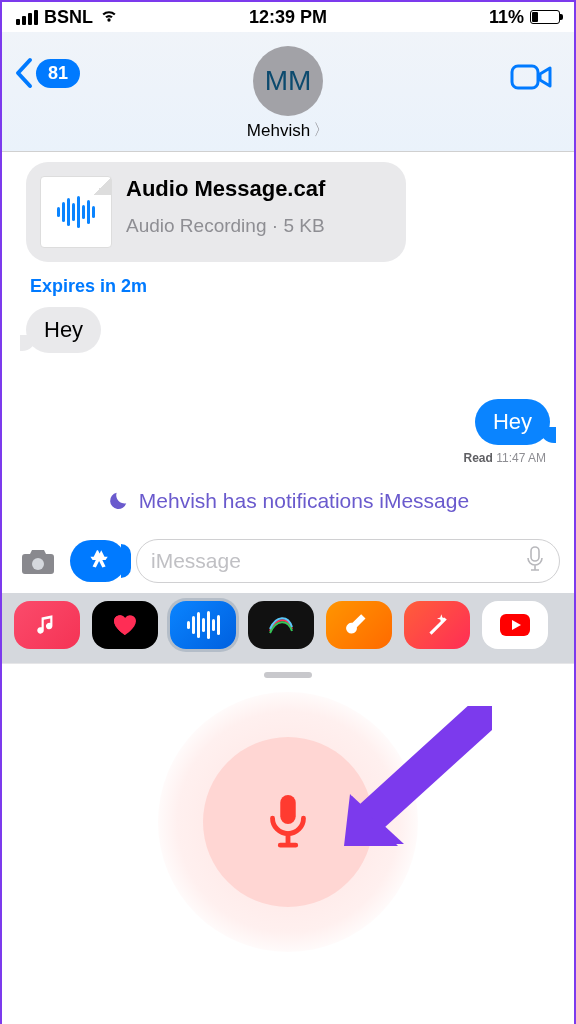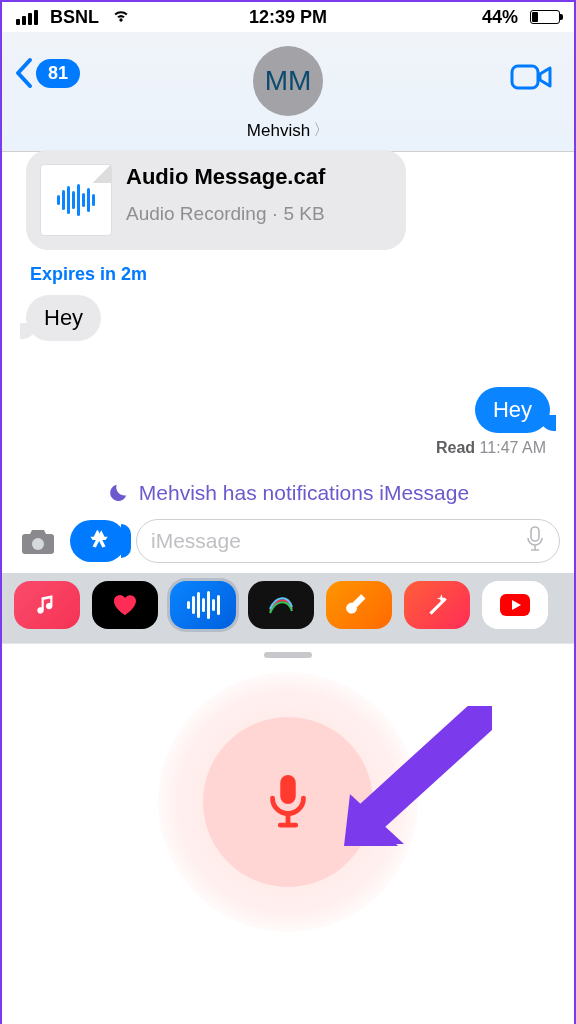--- a/index.html
+++ b/index.html
@@ -1,56 +1,56 @@
 <!DOCTYPE html>
 <html><head>
 <meta charset="utf-8">
 <style>
   * { box-sizing: border-box; margin: 0; padding: 0; }
   html, body { width: 576px; height: 1024px; font-family: -apple-system, "Helvetica Neue", Arial, sans-serif; overflow: hidden; background: #fff; }
   .frame { width: 576px; height: 1024px; position: relative; border: 2px solid #7c3aed; }
 
   
   .status-bar { height: 30px; display: flex; align-items: center; justify-content: space-between; padding: 0 14px; font-size: 18px; font-weight: 600; color: #000; }
-  .status-left, .status-right { display: flex; align-items: center; gap: 12px; }
+  .status-left, .status-right { display: flex; align-items: center; gap: 6px; }
   .status-center { position: absolute; left: 50%; transform: translateX(-50%); text-align: center; }
   .signal-bars { display: inline-flex; align-items: flex-end; gap: 2px; }
   .signal-bars span { width: 4px; background: #000; display: inline-block; border-radius: 1px;}
   .signal-bars span:nth-child(1){height:6px}.signal-bars span:nth-child(2){height:9px}.signal-bars span:nth-child(3){height:12px}.signal-bars span:nth-child(4){height:15px}
   .wifi-icon svg { width: 20px; height: 20px; }
   .battery { width: 30px; height: 14px; border: 1.5px solid #000; border-radius: 3px; position: relative; display:inline-block;}
   .battery::after { content:""; position:absolute; right:-4px; top:3px; width:3px; height:6px; background:#000; border-radius:0 2px 2px 0;}
   .battery-fill { position:absolute; left:1px; top:1px; bottom:1px; width:22%; background:#000; border-radius:1px;}
 
   
   .nav-header { height: 120px; background: linear-gradient(180deg, #f0f4f9 0%, #eaf2fb 100%); border-bottom: 1px solid #d0d0d0; position: relative; display:flex; align-items:center; justify-content:center; flex-direction:column; }
   .back-btn { position: absolute; left: 10px; top: 24px; display:flex; align-items:center; color:#007aff;justify-content:center; }
   .back-chev { width: 24px; height: 34px; }
   .unread-badge { background:#007aff; color:#fff; font-size:18px; font-weight:600; padding:4px 12px; border-radius: 18px; }
   .video-btn { position:absolute; right:20px; top:30px; color:#007aff; }
   .avatar { width:70px; height:70px; border-radius:50%; background:#a2a2a7; color:#0c4a6e; font-size:28px; font-weight:500; display:flex; align-items:center; justify-content:center; margin-top:4px;}
   .contact-name-row { display:flex; align-items:center; gap:3px; margin-top:4px; color:#000; font-size:17px; }
   .contact-name-row .chev { color:#8e8e93; font-size:16px;}
 
   
-  .conversation { padding: 0 16px; position: relative; }
+  .conversation { padding: 12px 16px; position: relative; }
   .attachment-bubble { background:#e9e9eb; border-radius: 22px; padding:14px 24px 14px 14px; display:flex; gap:14px; width: 380px; margin-left:8px; margin-top:-2px; }
   .attachment-file-icon { width:72px; height:72px; background:#fff; border:1px solid #ddd; border-radius:4px; display:flex; align-items:center; justify-content:center; position:relative;}
   .attachment-file-icon::before { content:""; position:absolute; top:0; right:0; width:18px; height:18px; background:linear-gradient(135deg, transparent 50%, #ddd 50%);}
   .waveform { display:flex; align-items:center; gap:2px;}
   .waveform span{width:3px;background:#0a84ff;border-radius:2px}
   .attachment-meta .title{font-size:22px;font-weight:600;color:#000;white-space:nowrap;}
   .attachment-meta .sub{font-size:19px;color:#8e8e93;line-height:1.3;margin-top:12px;}
   .expires { color:#007aff; font-size:18px; font-weight:600; margin:14px 0 10px 12px;}
   .bubble-recv { background:#e9e9eb; color:#000; font-size:22px; padding:10px 18px; border-radius:24px; display:inline-block; margin-left:8px; position:relative;}
   .bubble-recv::before{content:"";position:absolute;left:-6px;bottom:2px;width:16px;height:16px;background:#e9e9eb;border-bottom-right-radius:14px;}
   .outgoing-wrap{display:flex;justify-content:flex-end;margin-top:46px;padding-right:8px;}
   .bubble-send { background:#0a84ff; color:#fff; font-size:22px; padding:10px 18px; border-radius:24px; display:inline-block; position:relative;}
   .bubble-send::after{content:"";position:absolute;right:-6px;bottom:2px;width:16px;height:16px;background:#0a84ff;border-bottom-left-radius:14px;}
-  .read-receipt{text-align:right;color:#8e8e93;font-size:16px;margin-top:6px;padding-right:12px;}
+  .read-receipt{text-align:right;color:#8e8e93;font-size:12px;margin-top:6px;padding-right:12px;}
   .read-receipt b{color:#5f5f63;font-weight:600;}
   .dnd-row{display:flex;align-items:center;justify-content:center;gap:10px;color:#6a5acd;font-size:21px;margin-top:24px;}
   .moon{width:22px;height:22px;}
 
   
   .input-row { display:flex; align-items:center; gap:10px; padding:14px 14px 10px; }
   .camera-btn { width:44px; height:42px; color:#89898e; display:flex;align-items:center;justify-content:center;}
   .apps-btn { background:#007aff; width:56px; height:42px; border-radius:22px; display:flex;align-items:center;justify-content:center; color:#fff; position:relative;}
   .apps-btn::after{content:"";position:absolute;right:-5px;top:4px;bottom:4px;width:10px;border-radius:0 20px 20px 0;background:#007aff;}
   .msg-field { flex:1; height:44px; border:1.5px solid #d0d0d2; border-radius:24px; display:flex; align-items:center; padding:0 14px; color:#c0c0c4; font-size:21px;}
@@ -94,21 +94,21 @@
         </span>
       <span>BSNL</span>
       <span class="wifi-icon">
         <svg viewBox="0 0 24 24" fill="currentColor">
             <path d="M12 20a2 2 0 100-4 2 2 0 000 4zm-4.5-6.2a7 7 0 019 0l-1.8 1.8a4.5 4.5 0 00-5.4 0l-1.8-1.8zm-3.4-3.4a12 12 0 0115.8 0l-1.8 1.8a9.5 9.5 0 00-12.2 0L4.1 10.4z"></path>
           </svg>
       </span>
     </div>
     <div class="status-center">12:39 PM</div>
     <div class="status-right">
-      <span>44%</span>
+      <span>11%</span>
       <span class="battery">
           <span class="battery-fill"></span>
         </span>
     </div>
   </div>
 
   <div class="nav-header">
     <div class="back-btn">
       <svg class="back-chev" viewBox="0 0 24 34">
           <path d="M18 4 L6 17 L18 30" stroke="#007aff" stroke-width="4" fill="none" stroke-linecap="round" stroke-linejoin="round"></path>

